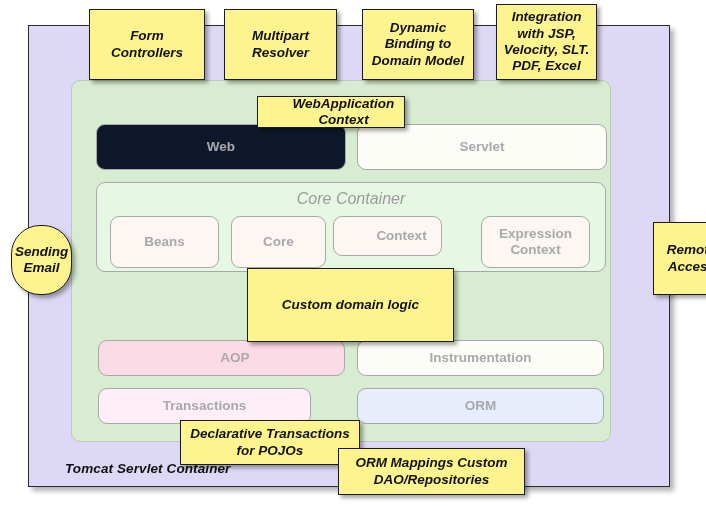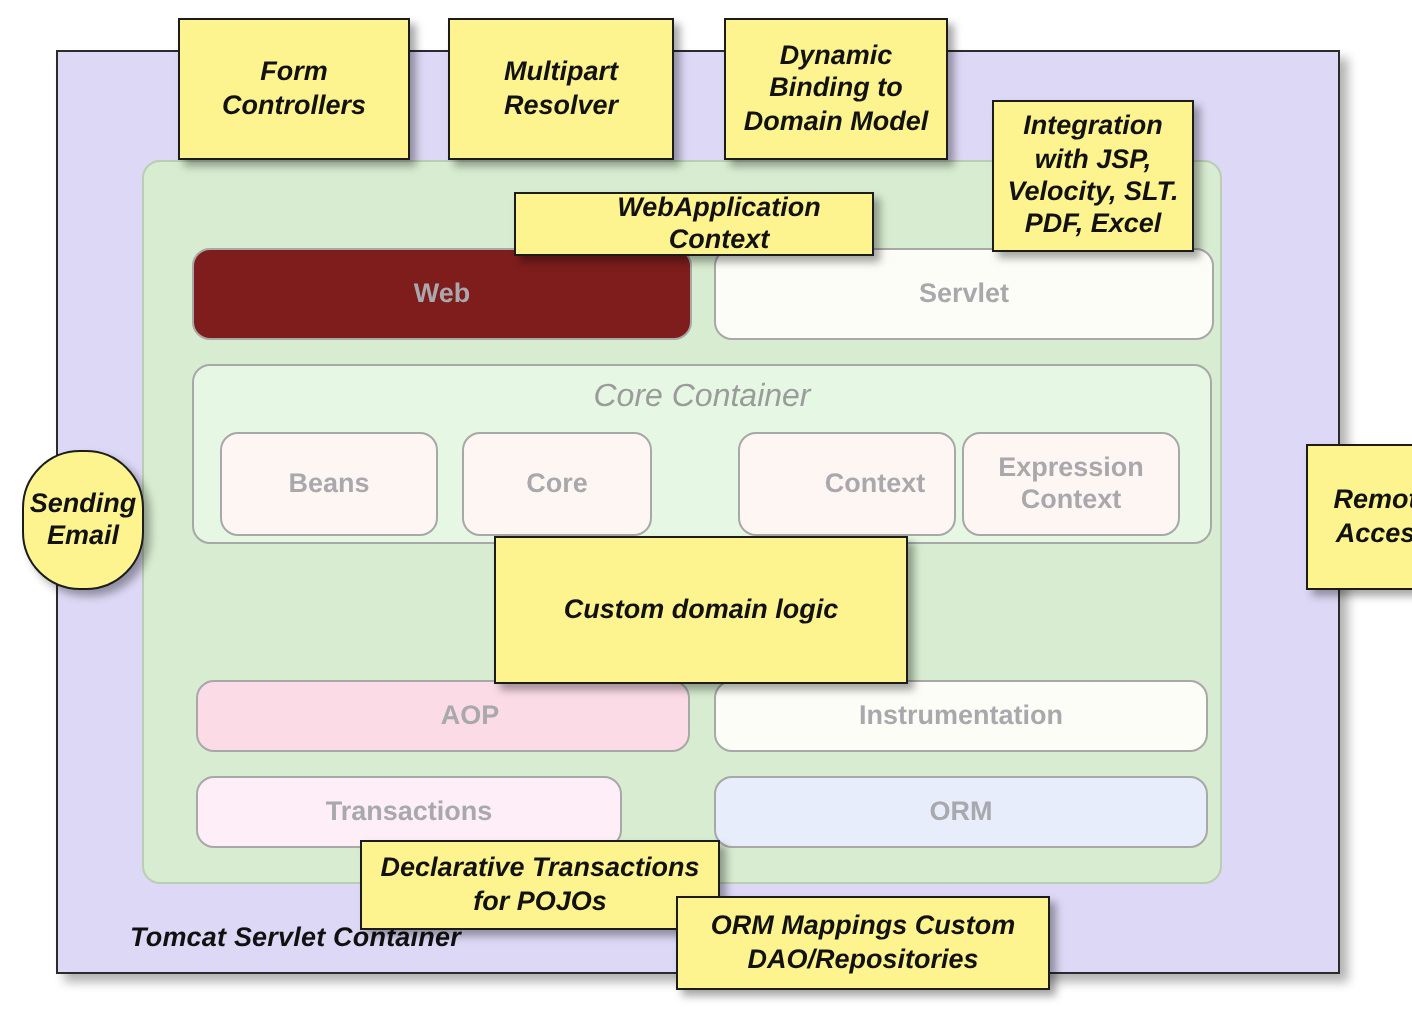--- a/index.html
+++ b/index.html
@@ -75,21 +75,21 @@
     box-sizing: border-box;
     display: flex;
     align-items: center;
     justify-content: center;
     text-align: center;
     font-size: 13.5px;
     font-weight: bold;
     color: #a9a9ad;
     line-height: 1.22;
   }
-  .mod-web      { background: #7f1d1d; }
+  .mod-web      { background: #0f172a; }
   .mod-servlet  { background: #fcfdf7; }
   .mod-beans,
   .mod-core,
   .mod-context,
   .mod-el       { background: #fef6f2; }
   .mod-aop      { background: #fbdbe6; }
   .mod-instr    { background: #fcfdf7; }
   .mod-tx       { background: #fdeef8; }
   .mod-orm      { background: #e7edfa; }
 
@@ -147,38 +147,38 @@
   <div class="spring-runtime"></div>
 
   <div class="module mod-web" style="left:96px; top:124px; width:250px; height:46px;">Web</div>
   <div class="module mod-servlet" style="left:357px; top:124px; width:250px; height:46px;">Servlet</div>
 
   <div class="core-container">
     <div class="core-container-label">Core Container</div>
   </div>
   <div class="module mod-beans" style="left:110px; top:216px; width:109px; height:52px;">Beans</div>
   <div class="module mod-core" style="left:231px; top:216px; width:95px; height:52px;">Core</div>
-  <div class="module mod-context" style="left:369px; top:216px; width:109px; height:52px;padding-left:28px;">Context</div>
+  <div class="module mod-context" style="left:333px; top:216px; width:109px; height:40px;padding-left:28px;">Context</div>
   <div class="module mod-el" style="left:481px; top:216px; width:109px; height:52px;">Expression Context</div>
 
   <div class="module mod-aop" style="left:98px; top:340px; width:247px; height:36px;padding-left:27px;">AOP</div>
   <div class="module mod-instr" style="left:357px; top:340px; width:247px; height:36px;">Instrumentation</div>
 
   <div class="module mod-tx" style="left:98px; top:388px; width:213px; height:36px;">Transactions</div>
   <div class="module mod-orm" style="left:357px; top:388px; width:247px; height:36px;">ORM</div>
 
   <div class="callout" style="left:224px; top:9px; width:113px; height:71px;">Multipart Resolver</div>
 
   <div class="callout" style="left:89px; top:9px; width:116px; height:71px;">Form Controllers</div>
 
   <div class="callout" style="left:362px; top:9px; width:112px; height:71px;">Dynamic Binding to Domain Model</div>
 
-  <div class="callout" style="left:496px; top:4px; width:101px; height:76px;margin-top:46px;">Integration with JSP, Velocity, SLT. PDF, Excel</div>
+  <div class="callout" style="left:496px; top:4px; width:101px; height:76px;">Integration with JSP, Velocity, SLT. PDF, Excel</div>
 
-  <div class="callout" style="left:257px; top:96px; width:180px; height:32px;padding-left:29px;">WebApplication Context</div>
+  <div class="callout" style="left:257px; top:96px; width:148px; height:32px;padding-left:29px;">WebApplication Context</div>
 
   <div class="callout" style="left:11px; top:225px; width:61px; height:70px;border-radius:29px;">Sending Email</div>
 
   <div class="callout" style="left:620px; top:222px; width:77px; height:73px;margin-left:33px;">Remote Access</div>
 
   <div class="callout" style="left:247px; top:268px; width:207px; height:74px;">Custom domain logic</div>
 
   <div class="callout" style="left:180px; top:420px; width:180px; height:45px;">Declarative Transactions for POJOs</div>
 
   <div class="callout" style="left:338px; top:448px; width:187px; height:47px;">ORM Mappings Custom DAO/Repositories</div>

